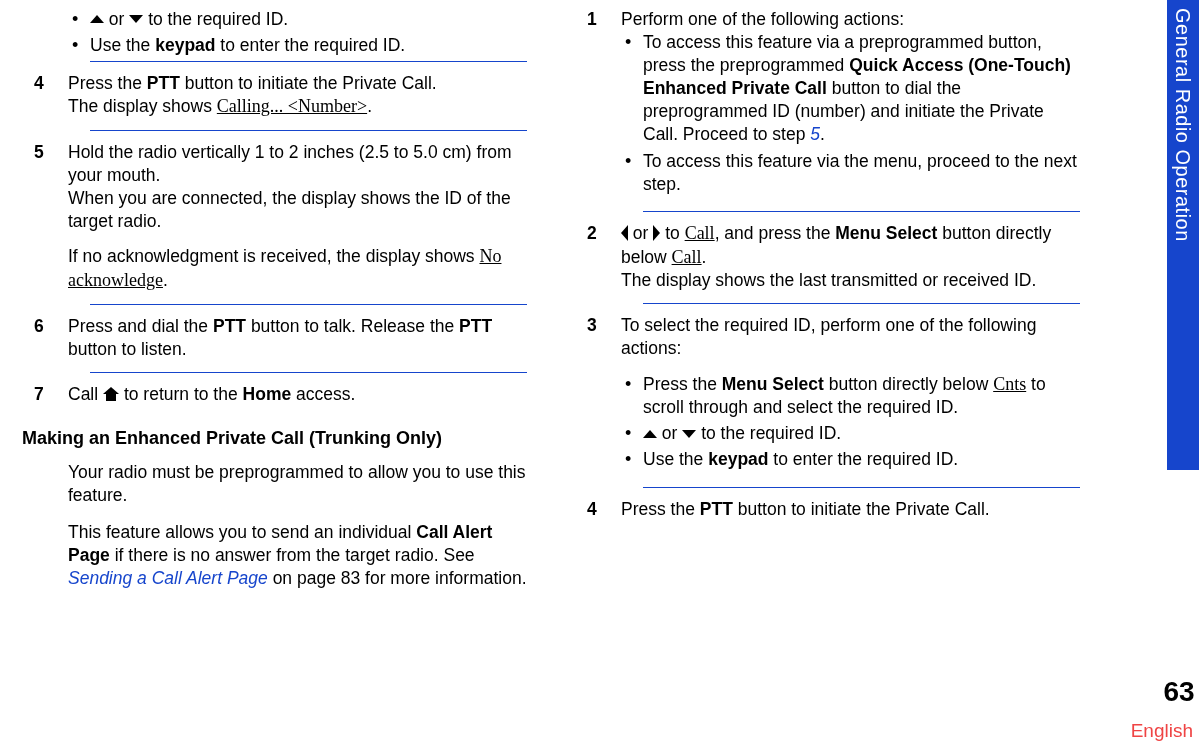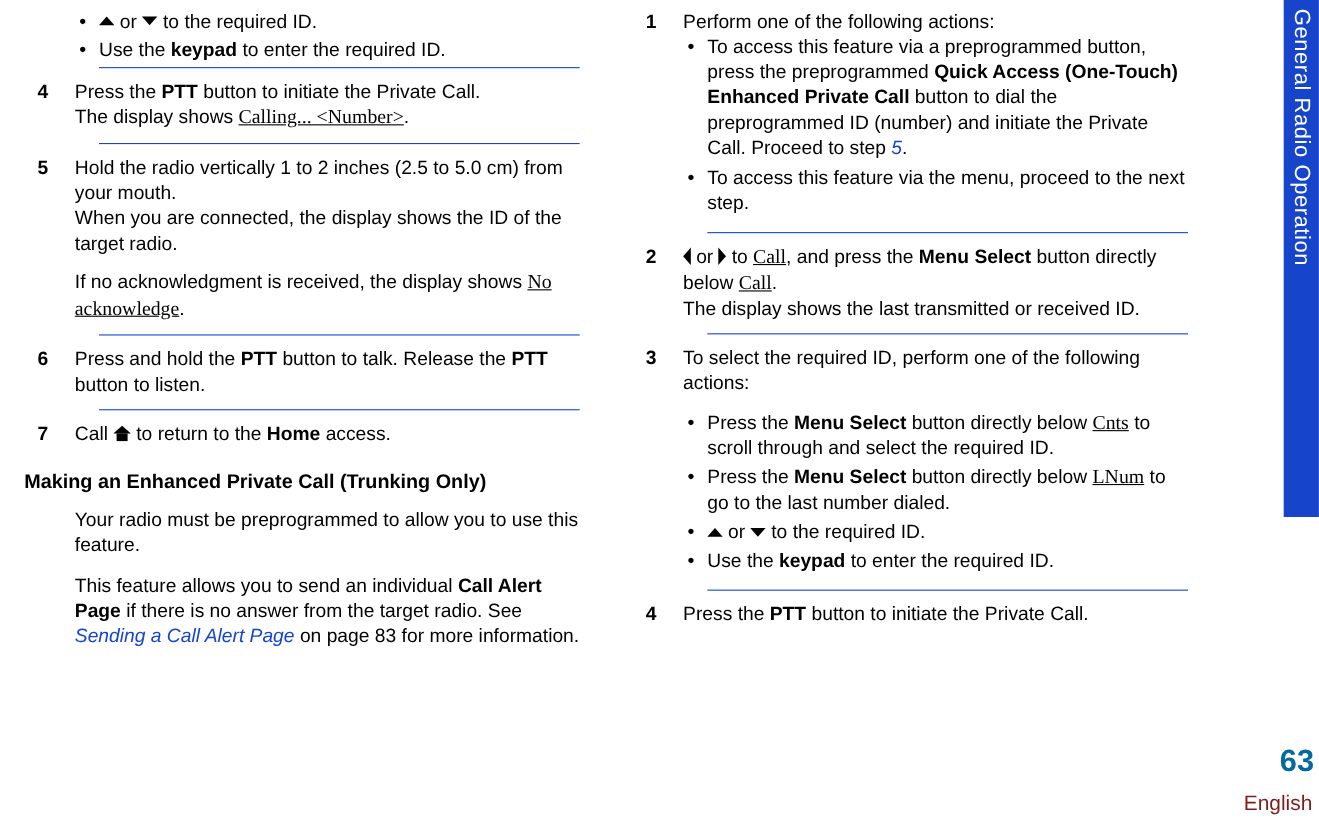--- a/index.html
+++ b/index.html
@@ -117,30 +117,30 @@
     writing-mode: vertical-rl;
     color: #fff;
     font-size: 20px;
     letter-spacing: 0.5px;
   }
   .pagenum {
     position: absolute;
     right: 0; bottom: 38px;
     width: 40px;
     text-align: center;
-    color: #0369a1;
+    color: #000000;
     font-size: 28px;
     font-weight: bold;
     margin-left: 36px;
   }
   .lang {
     position: absolute;
     right: 6px;
     bottom: 6px;
-    color: #7f1d1d;
+    color: #ef4444;
     font-size: 19px;
   }
 </style>
 </head>
 <body>
 
 <div class="page">
 
   <div class="col col-left">
 
@@ -177,21 +177,21 @@
           <span>If no acknowledgment is received, the display shows </span><span class="serif">No acknowledge</span><span>.</span>
         </div>
       </div>
     </div>
 
     <div class="rule"></div>
 
     <div class="step">
       <div class="step-num">6</div>
       <div class="step-body">
-        <span>Press and hold the </span><span class="b">PTT</span><span> button to talk. Release the </span><span class="b">PTT</span><span> button to listen.</span>
+        <span>Press and dial the </span><span class="b">PTT</span><span> button to talk. Release the </span><span class="b">PTT</span><span> button to listen.</span>
       </div>
     </div>
 
     <div class="rule"></div>
 
     <div class="step">
       <div class="step-num">7</div>
       <div class="step-body">
         <span>Call </span><span class="home-icon"></span><span> to return to the </span><span class="b">Home</span><span> access.</span>
       </div>
@@ -236,23 +236,20 @@
 
     <div class="rule"></div>
 
     <div class="step">
       <div class="step-num">3</div>
       <div class="step-body">
         <div>To select the required ID, perform one of the following actions:</div>
         <ul class="bullets" style="margin-top:12px">
           <li>
             <span>Press the </span><span class="b">Menu Select</span><span> button directly below </span><span class="serif">Cnts</span><span> to scroll through and select the required ID.</span>
-          </li>
-          <li>
-            <span>Press the </span><span class="b">Menu Select</span><span> button directly below </span><span class="serif">LNum</span><span> to go to the last number dialed.</span>
           </li>
           <li>
             <span class="tri-up"></span><span> or </span><span class="tri-down"></span><span> to the required ID.</span>
           </li>
           <li>
             <span>Use the </span><span class="b">keypad</span><span> to enter the required ID.</span>
           </li>
         </ul>
       </div>
     </div>

